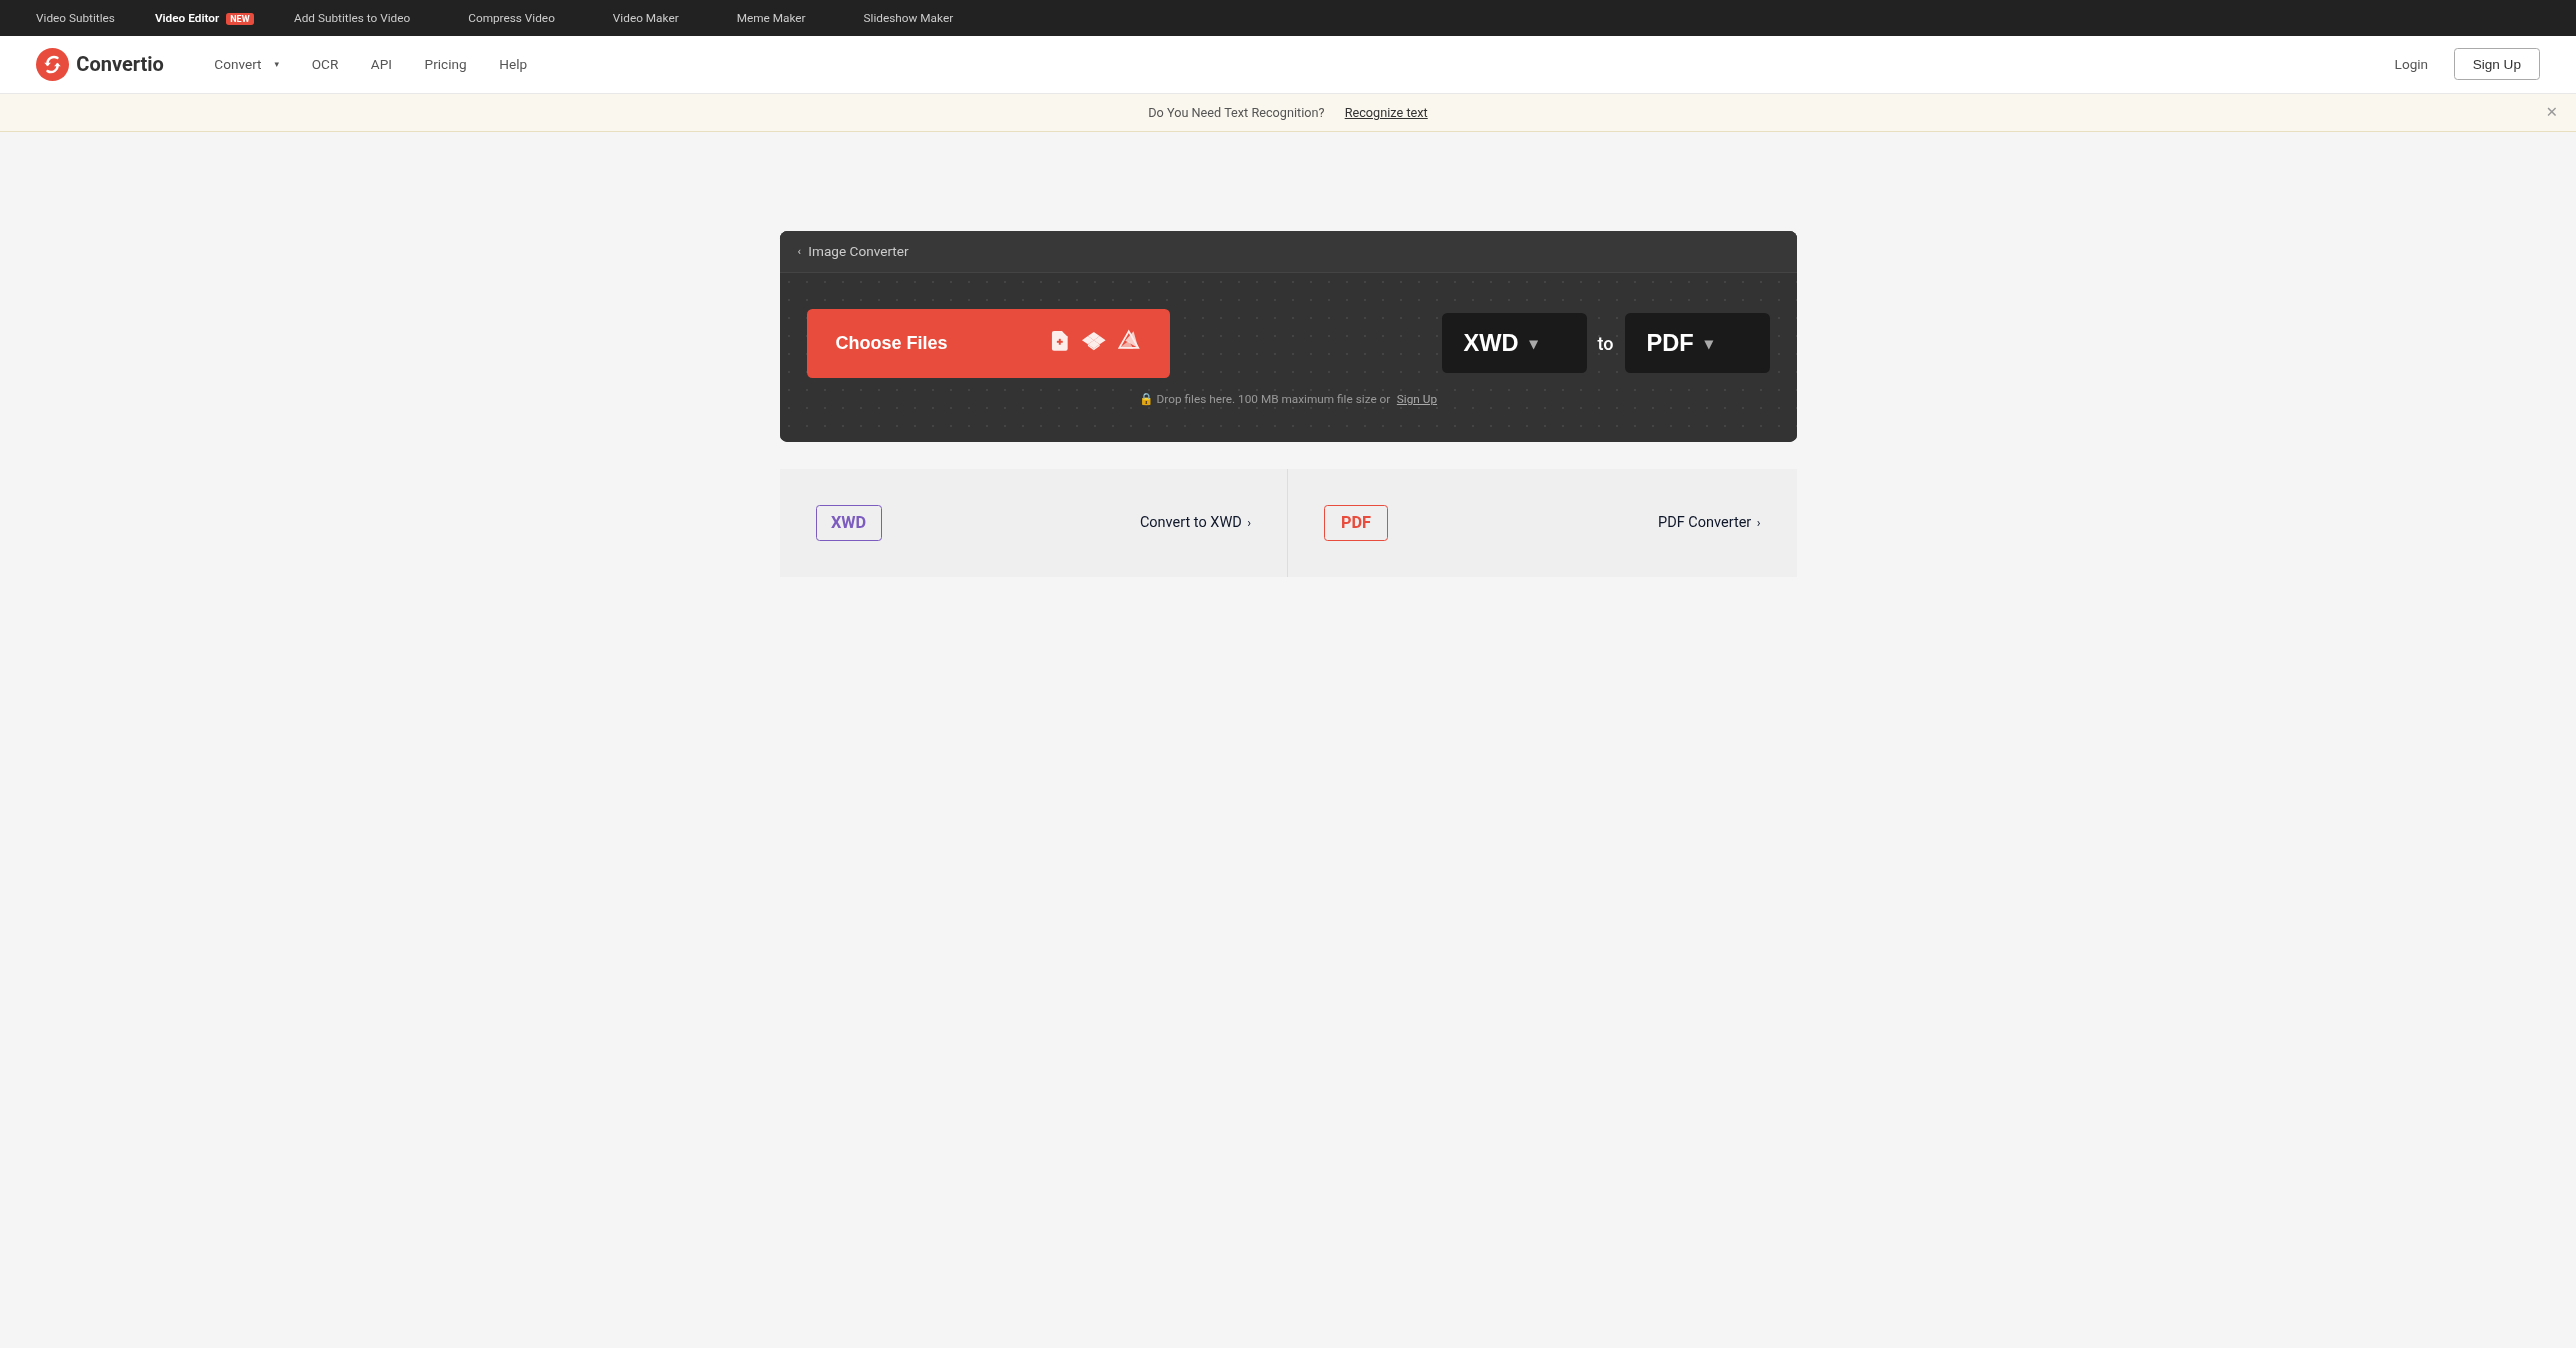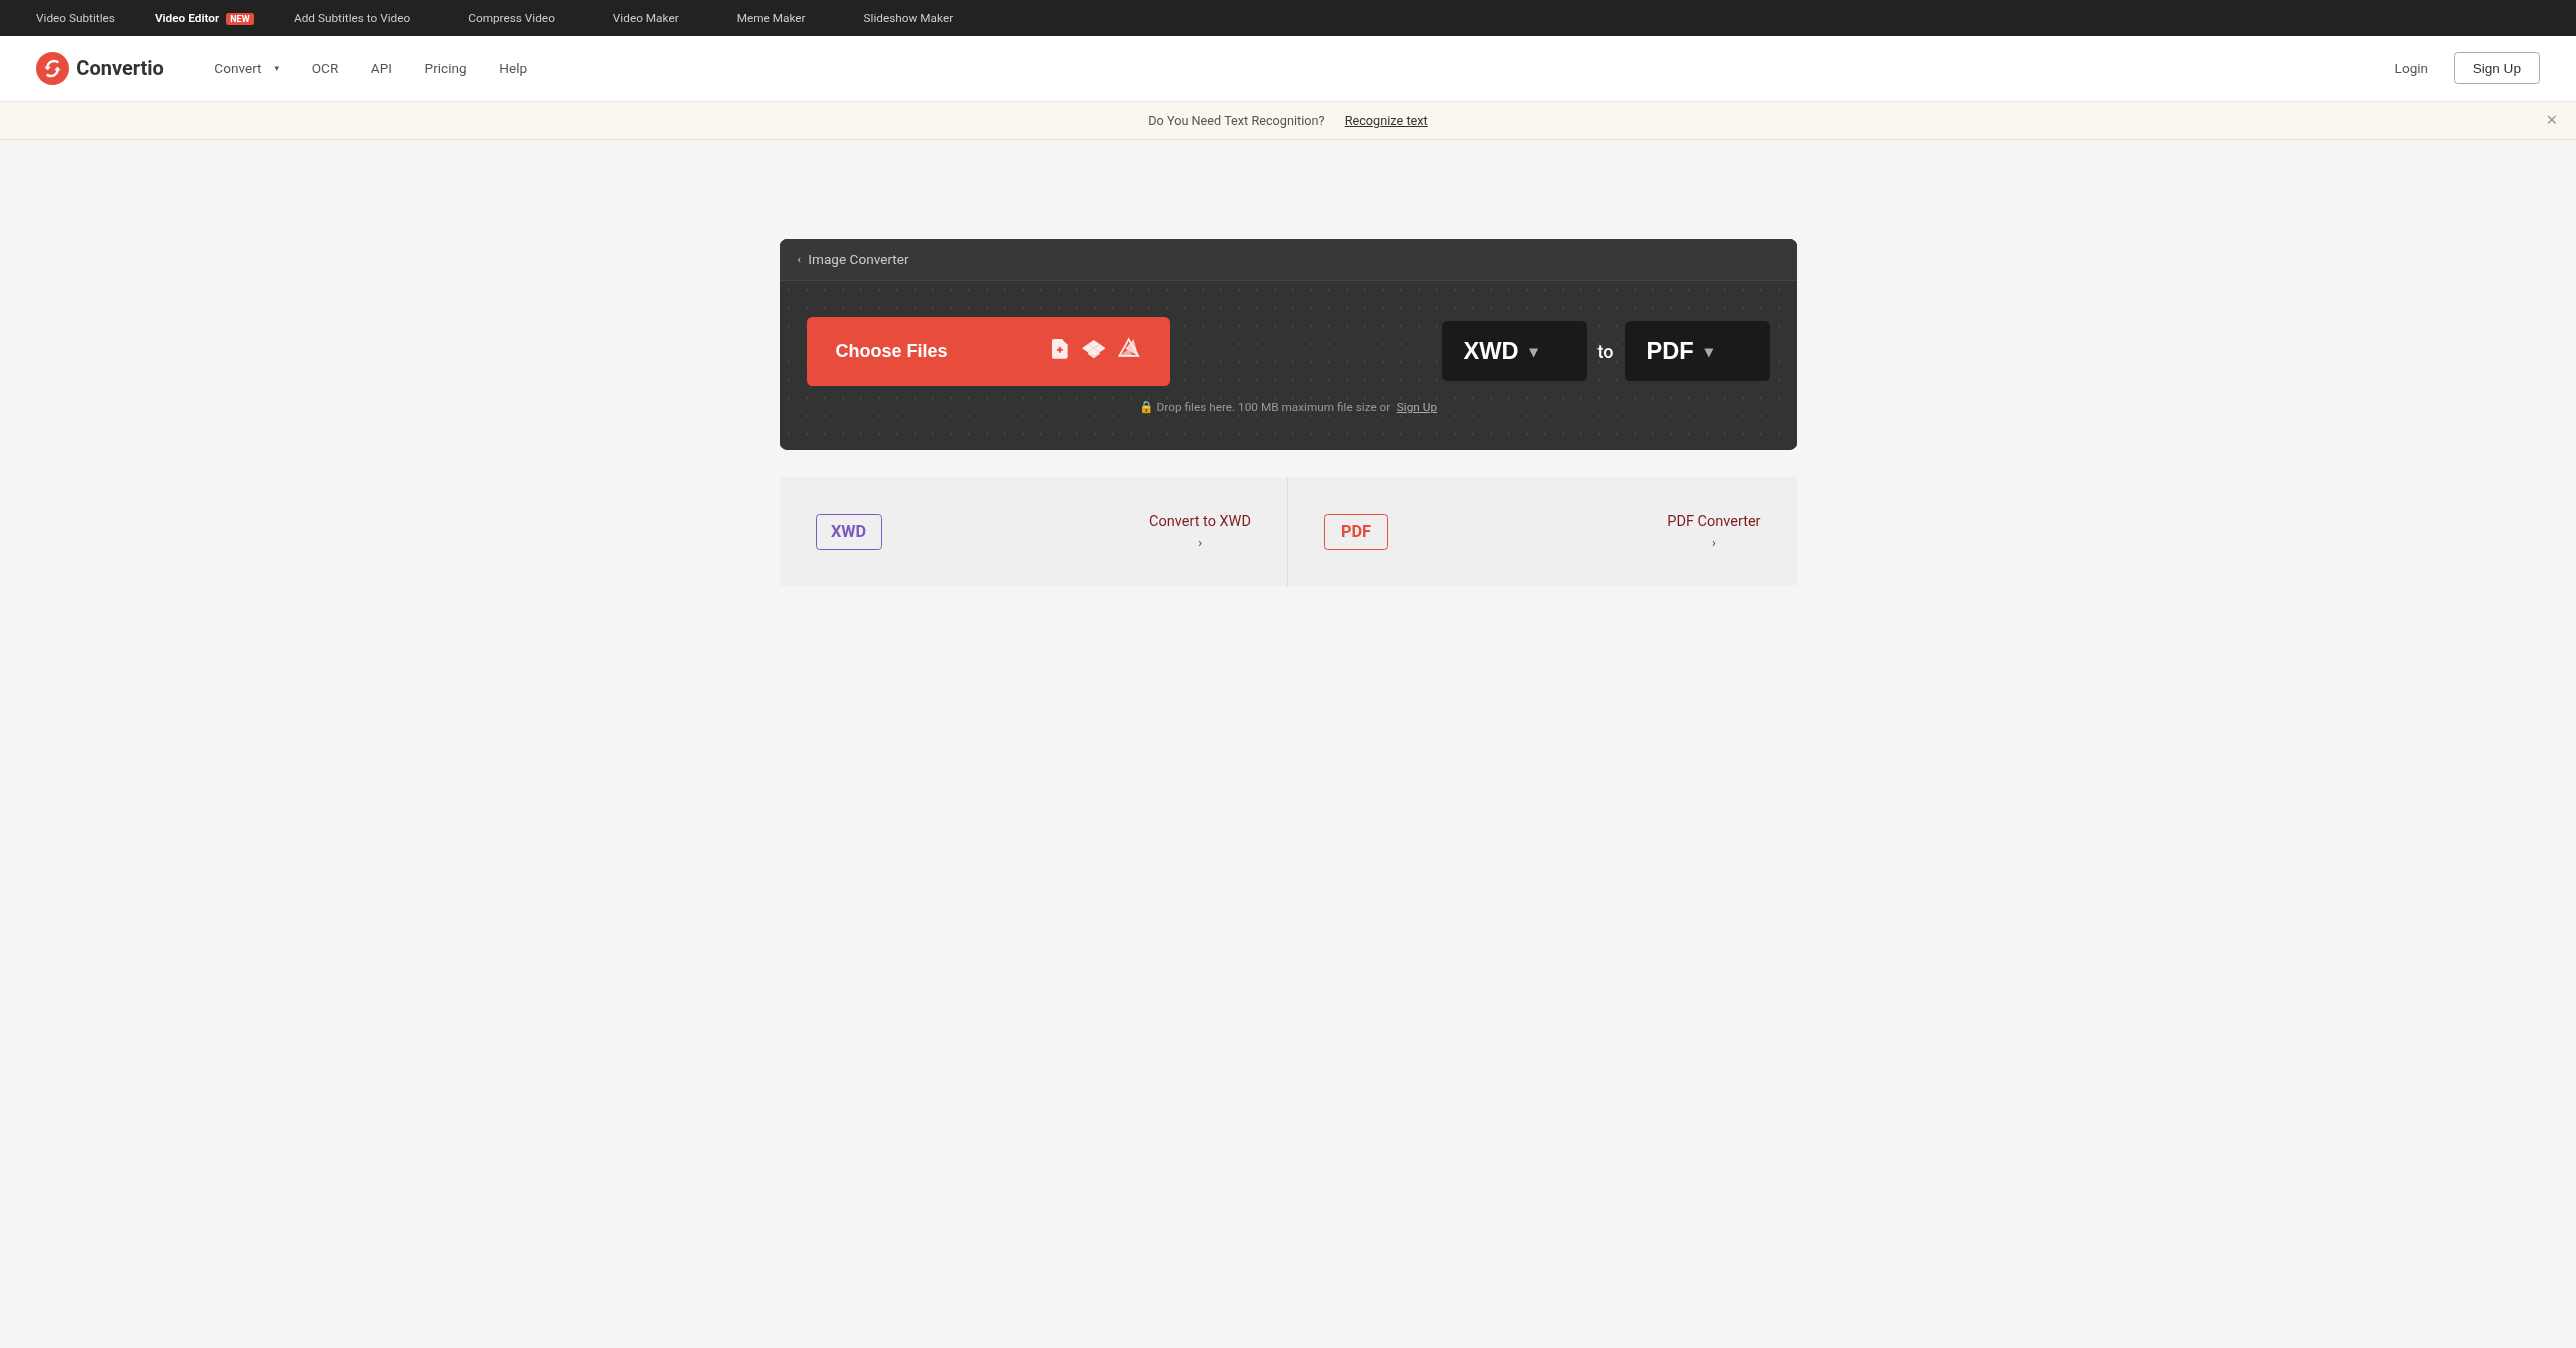--- a/index.html
+++ b/index.html
@@ -26,21 +26,21 @@
       font-weight: 700;
     }
 
     
     .main-nav {
       background: #fff;
       border-bottom: 0.9px solid #e8e8e8;
       padding: 0 36px;
       display: flex;
       align-items: center;
-      height: 66px;
+      height: 58px;
     }
     .logo {
       display: flex;
       align-items: center;
       gap: 7.3px;
       text-decoration: none;
       margin-right: 36px;
     }
     .logo-icon {
       width: 33px;
@@ -258,28 +258,27 @@
       border: 1.8px solid #e74c3c;
       color: #e74c3c;
       padding: 7.3px 14.5px;
       font-size: 16.3px;
       font-weight: 700;
       border-radius: 3.6px;
       min-width: 64px;
       text-align: center;
     }
     .card-link {
-      color: #7f1d1d;
+      color: #0f172a;
       text-decoration: none;
       font-size: 14.5px;
       display: flex;
       align-items: center;
       gap: 5.4px;
       margin-left: auto;
-      flex-direction: column;
     }
     .card-link-arrow { font-size: 12.7px; }
   </style>
 </head>
 <body>
 
 <div class="top-bar">
   <a class="top-bar">Video Subtitles</a>
   <span style="color:#fff;font-weight:600;cursor:pointer;">
     Video Editor

